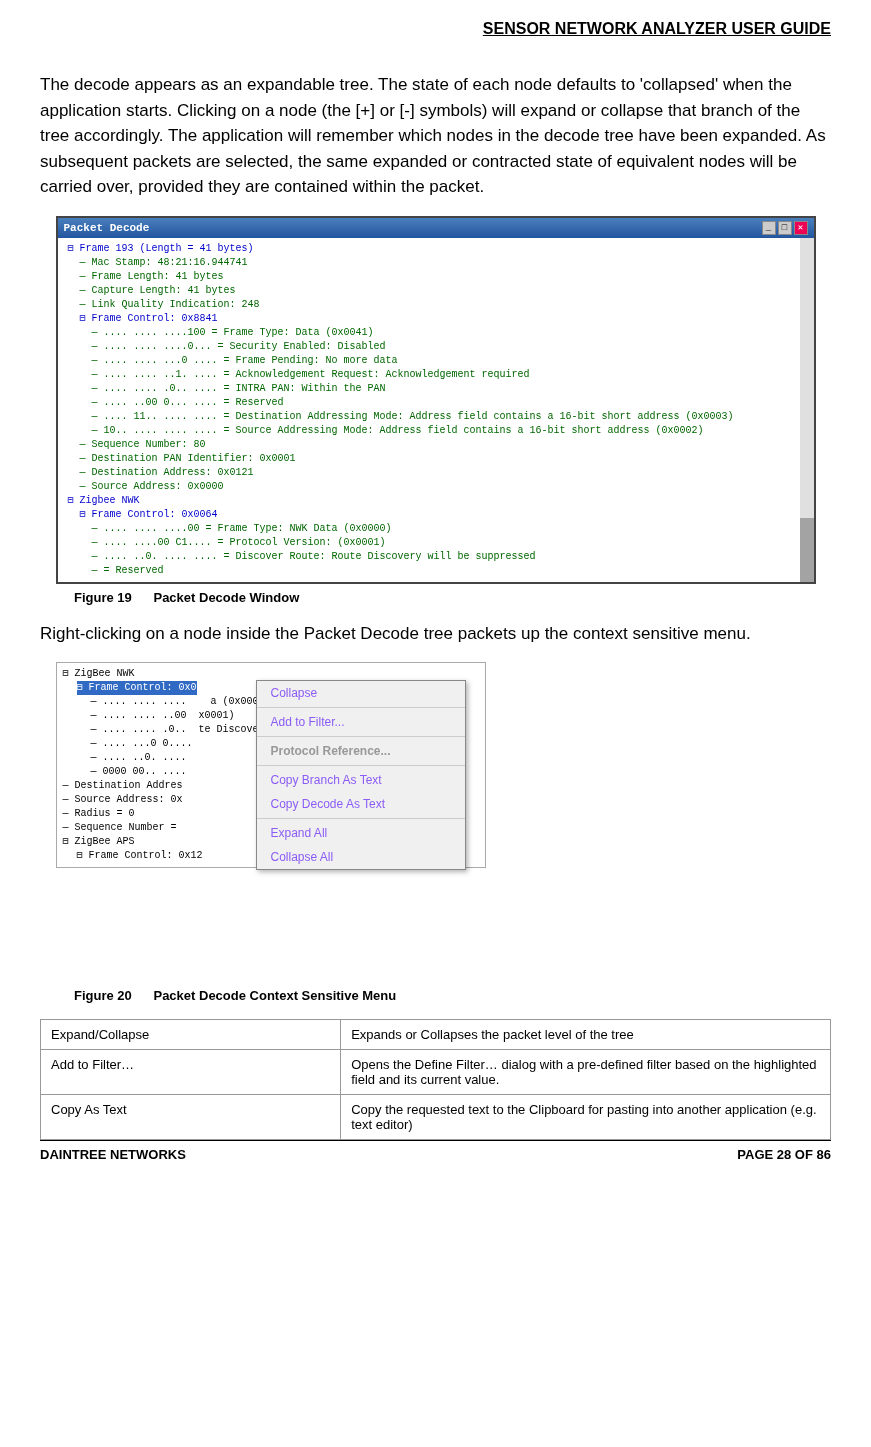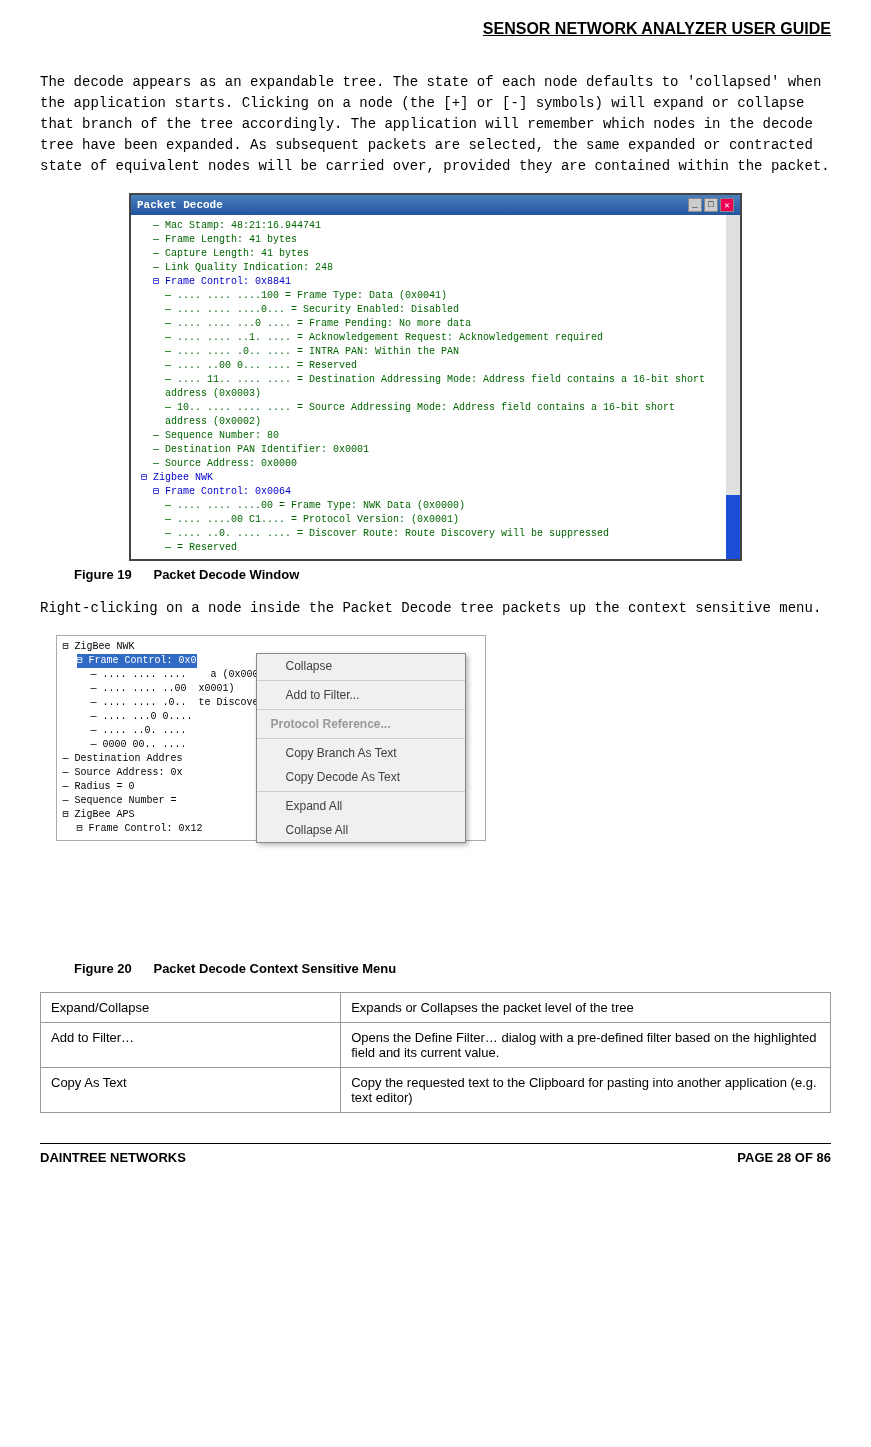--- a/index.html
+++ b/index.html
@@ -13,34 +13,33 @@
       padding: 20px 40px 20px 40px;
     }
     .page-title {
       text-align: right;
       font-size: 16px;
       font-weight: bold;
       text-decoration: underline;
       margin-bottom: 34px;
     }
     .body-text {
-      font-size: 14px;
+      font-size: 17px;
       line-height: 1.5;
       margin-bottom: 16px;
-      font-family: Liberation Mono, monospace;
     }
     .figure-container {
       margin-bottom: 10px;
     }
     
     .packet-decode-window {
       border: 2px solid #444;
-      width: 613px;
+      width: 760px;
       margin: 0 auto 6px auto;
-      background: #1d4ed8;
+      background: #a3a3a3;
       font-family: 'Courier New', monospace;
       font-size: 10px;
     }
     .pd-titlebar {
       background: linear-gradient(to bottom, #4a7fbd, #2255a0);
       color: #fff;
       padding: 3px 6px;
       font-size: 11px;
       font-weight: bold;
       display: flex;
@@ -118,22 +117,22 @@
       left: 200px;
       width: 210px;
       background: #f0f0f0;
       border: 1px solid #888;
       box-shadow: 2px 2px 5px rgba(0,0,0,0.3);
       font-family: Arial, sans-serif;
       font-size: 12px;
       z-index: 10;
     }
     .cm-item {
-      padding: 5px 29px;
-      color: #404040;
+      padding: 5px 14px;
+      color: #8b5cf6;
       cursor: default;
       border-bottom: none;
     }
     .cm-divider {
       border-top: 1px solid #ccc;
       margin: 2px 0;
     }
     .cm-disabled {
       color: #999;
       padding: 5px 14px;
@@ -151,21 +150,20 @@
       padding: 7px 10px;
       vertical-align: top;
     }
     .data-table td:first-child {
       width: 38%;
     }
 
     .footer {
       display: flex;
       justify-content: space-between;
-      margin-top: 30px;
       font-size: 13px;
       font-weight: bold;
       border-top: 1px solid #000;
       padding-top: 6px;
     }
   </style>
 </head>
 <body>
 
 <div class="page-title">SENSOR NETWORK ANALYZER USER GUIDE</div>
@@ -177,35 +175,37 @@
     <div class="pd-titlebar">
       <span>Packet Decode</span>
       <div class="pd-titlebar-btns">
         <div class="pd-titlebar-btn">_</div>
         <div class="pd-titlebar-btn">□</div>
         <div class="pd-titlebar-btn" style="background:#e05;color:#fff;">✕</div>
       </div>
     </div>
     <div style="display:flex;">
       <div class="pd-body" style="flex:1;">
+        <div class="pd-line pd-blue">⊟ Frame 193 (Length = 41 bytes)</div>
         <div class="pd-line pd-indent1 pd-green">— Mac Stamp: 48:21:16.944741</div>
         <div class="pd-line pd-indent1 pd-green">— Frame Length: 41 bytes</div>
         <div class="pd-line pd-indent1 pd-green">— Capture Length: 41 bytes</div>
         <div class="pd-line pd-indent1 pd-green">— Link Quality Indication: 248</div>
         <div class="pd-line pd-indent1 pd-blue">⊟ Frame Control: 0x8841</div>
         <div class="pd-line pd-indent2 pd-green">— .... .... ....100 = Frame Type: Data (0x0041)</div>
         <div class="pd-line pd-indent2 pd-green">— .... .... ....0... = Security Enabled: Disabled</div>
         <div class="pd-line pd-indent2 pd-green">— .... .... ...0 .... = Frame Pending: No more data</div>
         <div class="pd-line pd-indent2 pd-green">— .... .... ..1. .... = Acknowledgement Request: Acknowledgement required</div>
         <div class="pd-line pd-indent2 pd-green">— .... .... .0.. .... = INTRA PAN: Within the PAN</div>
         <div class="pd-line pd-indent2 pd-green">— .... ..00 0... .... = Reserved</div>
         <div class="pd-line pd-indent2 pd-green">— .... 11.. .... .... = Destination Addressing Mode: Address field contains a 16-bit short address (0x0003)</div>
         <div class="pd-line pd-indent2 pd-green">— 10.. .... .... .... = Source Addressing Mode: Address field contains a 16-bit short address (0x0002)</div>
         <div class="pd-line pd-indent1 pd-green">— Sequence Number: 80</div>
         <div class="pd-line pd-indent1 pd-green">— Destination PAN Identifier: 0x0001</div>
+        <div class="pd-line pd-indent1 pd-green">— Destination Address: 0x0121</div>
         <div class="pd-line pd-indent1 pd-green">— Source Address: 0x0000</div>
         <div class="pd-line pd-blue">⊟ Zigbee NWK</div>
         <div class="pd-line pd-indent1 pd-blue">⊟ Frame Control: 0x0064</div>
         <div class="pd-line pd-indent2 pd-green">— .... .... ....00 = Frame Type: NWK Data (0x0000)</div>
         <div class="pd-line pd-indent2 pd-green">— .... ....00 C1.... = Protocol Version: (0x0001)</div>
         <div class="pd-line pd-indent2 pd-green">— .... ..0. .... .... = Discover Route: Route Discovery will be suppressed</div>
         <div class="pd-line pd-indent2 pd-green">— = Reserved</div>
       </div>
       <div class="pd-scrollbar"></div>
     </div>

